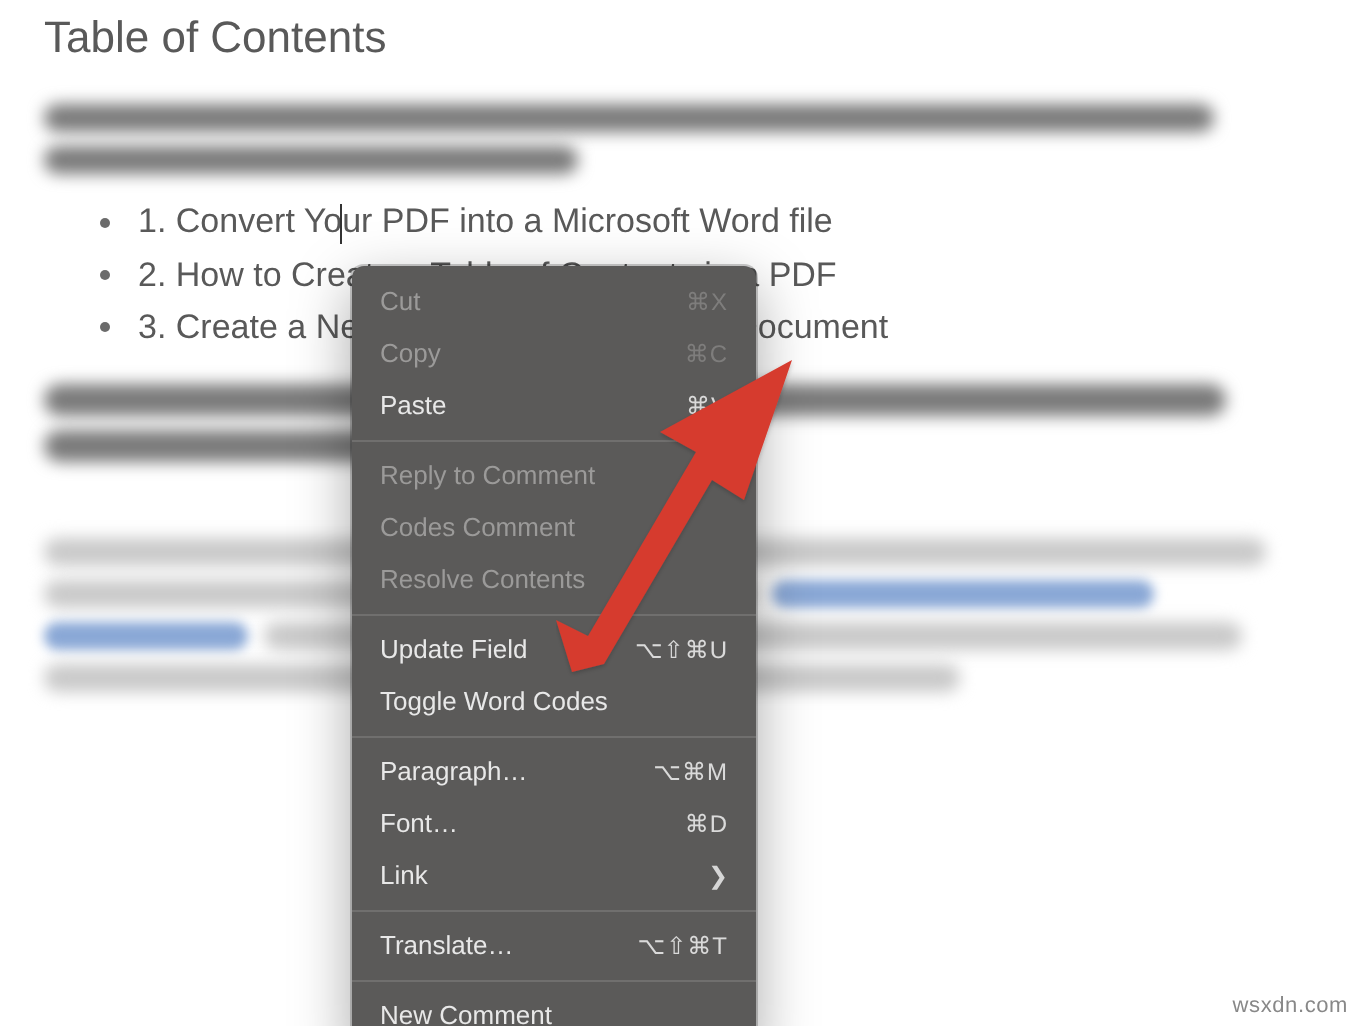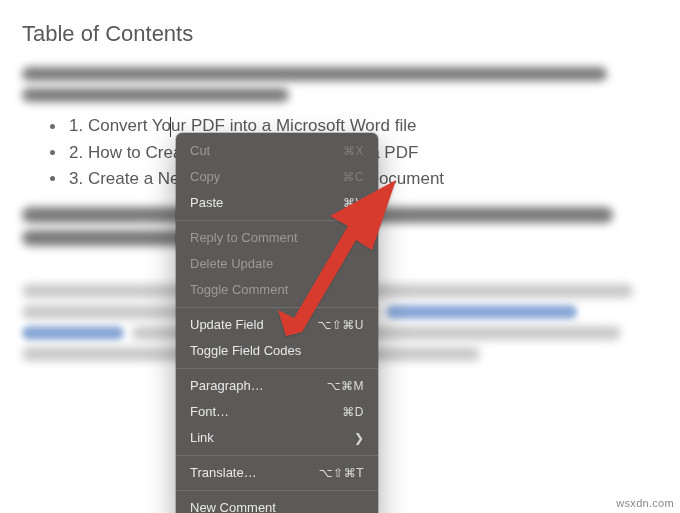--- a/index.html
+++ b/index.html
@@ -5,21 +5,21 @@
     * { margin: 0; padding: 0; box-sizing: border-box; }
     body {
       font-family: -apple-system, BlinkMacSystemFont, "Segoe UI", Arial, sans-serif;
       background: #fff;
       width: 680px;
       height: 513px;
       position: relative;
       overflow: hidden;
     }
     .doc {
-      padding: 21px 22px;
+      padding: 6px 22px;
     }
     .toc-title {
       font-size: 22px;
       font-weight: 400;
       color: #595959;
       margin-bottom: 20px;
     }
     .blur-block {
       margin-bottom: 14px;
     }
@@ -150,32 +150,32 @@
   </div>
   <div class="menu-item">
     <span>Paste</span>
     <span class="shortcut">⌘V</span>
   </div>
   <div class="menu-sep"></div>
   <div class="menu-item disabled">
     <span>Reply to Comment</span>
   </div>
   <div class="menu-item disabled">
-    <span>Delete Update</span>
-  </div>
-  <div class="menu-item disabled">
-    <span>Toggle Comment</span>
+    <span>Codes Comment</span>
+  </div>
+  <div class="menu-item disabled">
+    <span>Resolve Contents</span>
   </div>
   <div class="menu-sep"></div>
   <div class="menu-item">
     <span>Update Field</span>
     <span class="shortcut">⌥⇧⌘U</span>
   </div>
   <div class="menu-item">
-    <span>Toggle Field Codes</span>
+    <span>Toggle Word Codes</span>
   </div>
   <div class="menu-sep"></div>
   <div class="menu-item">
     <span>Paragraph…</span>
     <span class="shortcut">⌥⌘M</span>
   </div>
   <div class="menu-item">
     <span>Font…</span>
     <span class="shortcut">⌘D</span>
   </div>

